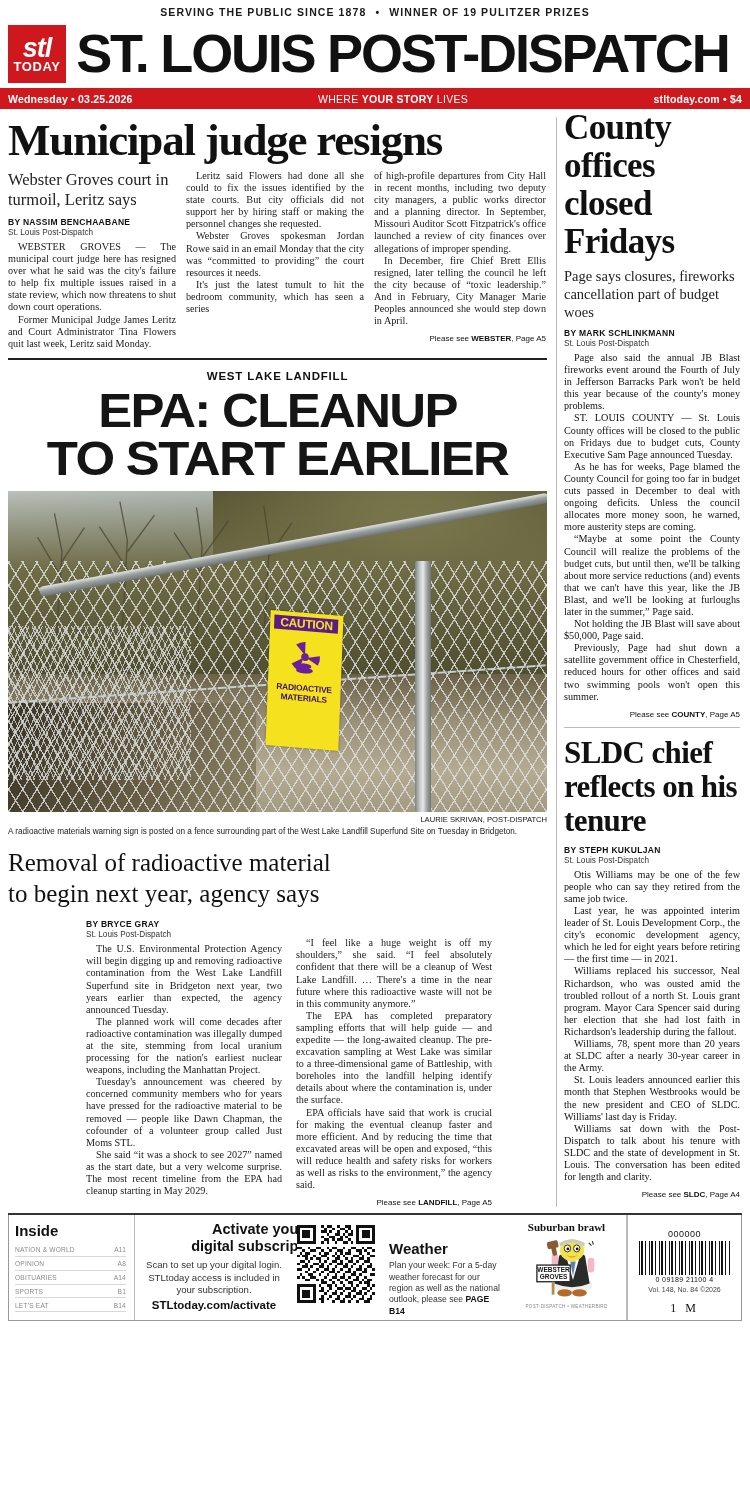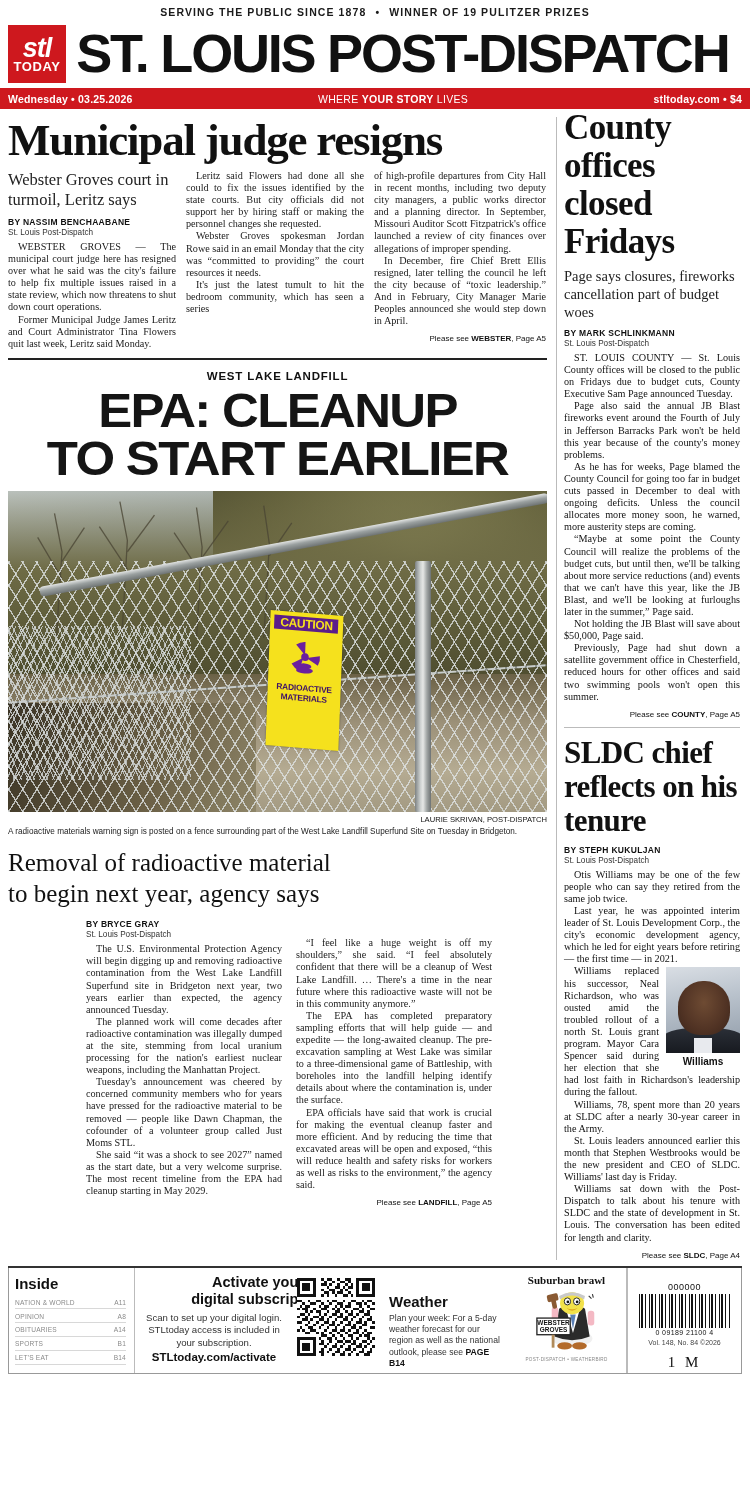--- a/index.html
+++ b/index.html
@@ -270,21 +270,21 @@
   .f-toon h4 { font-family:"Liberation Serif", serif; font-weight:700; font-size:11px; }
   .toon { width:100%; height:66px; position:relative; }
   .toon-credit { font-family:"Liberation Sans", sans-serif; font-size:4.6px; color:#888; letter-spacing:.3px; margin-top:1px;}
   .f-barcode { flex:1 1 auto; padding: 14px 6px 0; text-align:center; border-left:1px solid #bbb;}
   .bc-dots { font-family:"Liberation Sans", sans-serif; font-size:9px; letter-spacing:.5px; }
   .bars { height: 34px; margin: 2px auto 0; width: 92px;
       background-image: repeating-linear-gradient(90deg,#111 0 1px, #fff 1px 2px, #111 2px 4px, #fff 4px 6px, #111 6px 7px, #fff 7px 10px);
   }
   .bc-num { font-family:"Liberation Sans", sans-serif; font-size:7px; margin-top:1px; letter-spacing:.4px;}
   .bc-vol { font-family:"Liberation Sans", sans-serif; font-size:7px; color:#444; margin-top:3px;}
-  .bc-ed { font-family:"Liberation Serif", serif; font-size:15px; margin-top:8px; letter-spacing:3px;}
+  .bc-ed { font-family:"Liberation Serif", serif; font-size:12px; margin-top:8px; letter-spacing:3px;}
 </style>
 </head>
 <body>
 
 <div class="page">
 
   <div class="topline">
     <span>SERVING THE PUBLIC SINCE 1878</span>
     <span class="dot">•</span>
     <span>WINNER OF 19 PULITZER PRIZES</span>
@@ -437,49 +437,41 @@
     <div class="vrule"></div>
 
     <div class="right-col">
 
       <div>
         <div class="rc-hed">County offices closed Fridays</div>
         <div class="rc-deck">Page says closures, fireworks cancellation part of budget woes</div>
         <div class="byline">BY MARK SCHLINKMANN</div>
         <div class="byline-src">St. Louis Post-Dispatch</div>
         <div class="rc-body">
+          <p>Page also said the annual JB Blast fireworks event around the Fourth of July in Jefferson Barracks Park won't be held this year because of the county's money problems.</p>
           <p>ST. LOUIS COUNTY — St. Louis County offices will be closed to the public on Fridays due to budget cuts, County Executive Sam Page announced Tuesday.</p>
-          <p>Page also said the annual JB Blast fireworks event around the Fourth of July in Jefferson Barracks Park won't be held this year because of the county's money problems.</p>
           <p>As he has for weeks, Page blamed the County Council for going too far in budget cuts passed in December to deal with ongoing deficits. Unless the council allocates more money soon, he warned, more austerity steps are coming.</p>
           <p>“Maybe at some point the County Council will realize the problems of the budget cuts, but until then, we'll be talking about more service reductions (and) events that we can't have this year, like the JB Blast, and we'll be looking at furloughs later in the summer,” Page said.</p>
           <p>Not holding the JB Blast will save about $50,000, Page said.</p>
           <p>Previously, Page had shut down a satellite government office in Chesterfield, reduced hours for other offices and said two swimming pools won't open this summer.</p>
         </div>
         <div class="jump">
           <span>Please see </span><b>COUNTY</b><span>, Page A5</span>
         </div>
       </div>
 
       <div class="hr-thin" style="margin-top:8px"></div>
 
       <div style="margin-top:8px">
         <div class="rc-hed small">SLDC chief reflects on his tenure</div>
         <div class="byline">BY STEPH KUKULJAN</div>
         <div class="byline-src">St. Louis Post-Dispatch</div>
         <div class="rc-body">
           <p>Otis Williams may be one of the few people who can say they retired from the same job twice.</p>
           <p>Last year, he was appointed interim leader of St. Louis Development Corp., the city's economic development agency, which he led for eight years before retiring — the first time — in 2021.</p>
-          <div class="headshot-wrap">
-            <div class="headshot">
-              <div class="hs-shoulders"></div>
-              <div class="hs-face"></div>
-              <div class="hs-shirt"></div>
-            </div>
-            <div class="hs-name">Williams</div>
-          </div>
           <p>Williams replaced his successor, Neal Richardson, who was ousted amid the troubled rollout of a north St. Louis grant program. Mayor Cara Spencer said during her election that she had lost faith in Richardson's leadership during the fallout.</p>
           <p>Williams, 78, spent more than 20 years at SLDC after a nearly 30-year career in the Army.</p>
           <p>St. Louis leaders announced earlier this month that Stephen Westbrooks would be the new president and CEO of SLDC. Williams' last day is Friday.</p>
           <p>Williams sat down with the Post-Dispatch to talk about his tenure with SLDC and the state of development in St. Louis. The conversation has been edited for length and clarity.</p>
         </div>
         <div class="jump">
           <span>Please see </span><b>SLDC</b><span>, Page A4</span>
         </div>
       </div>
     </div>

